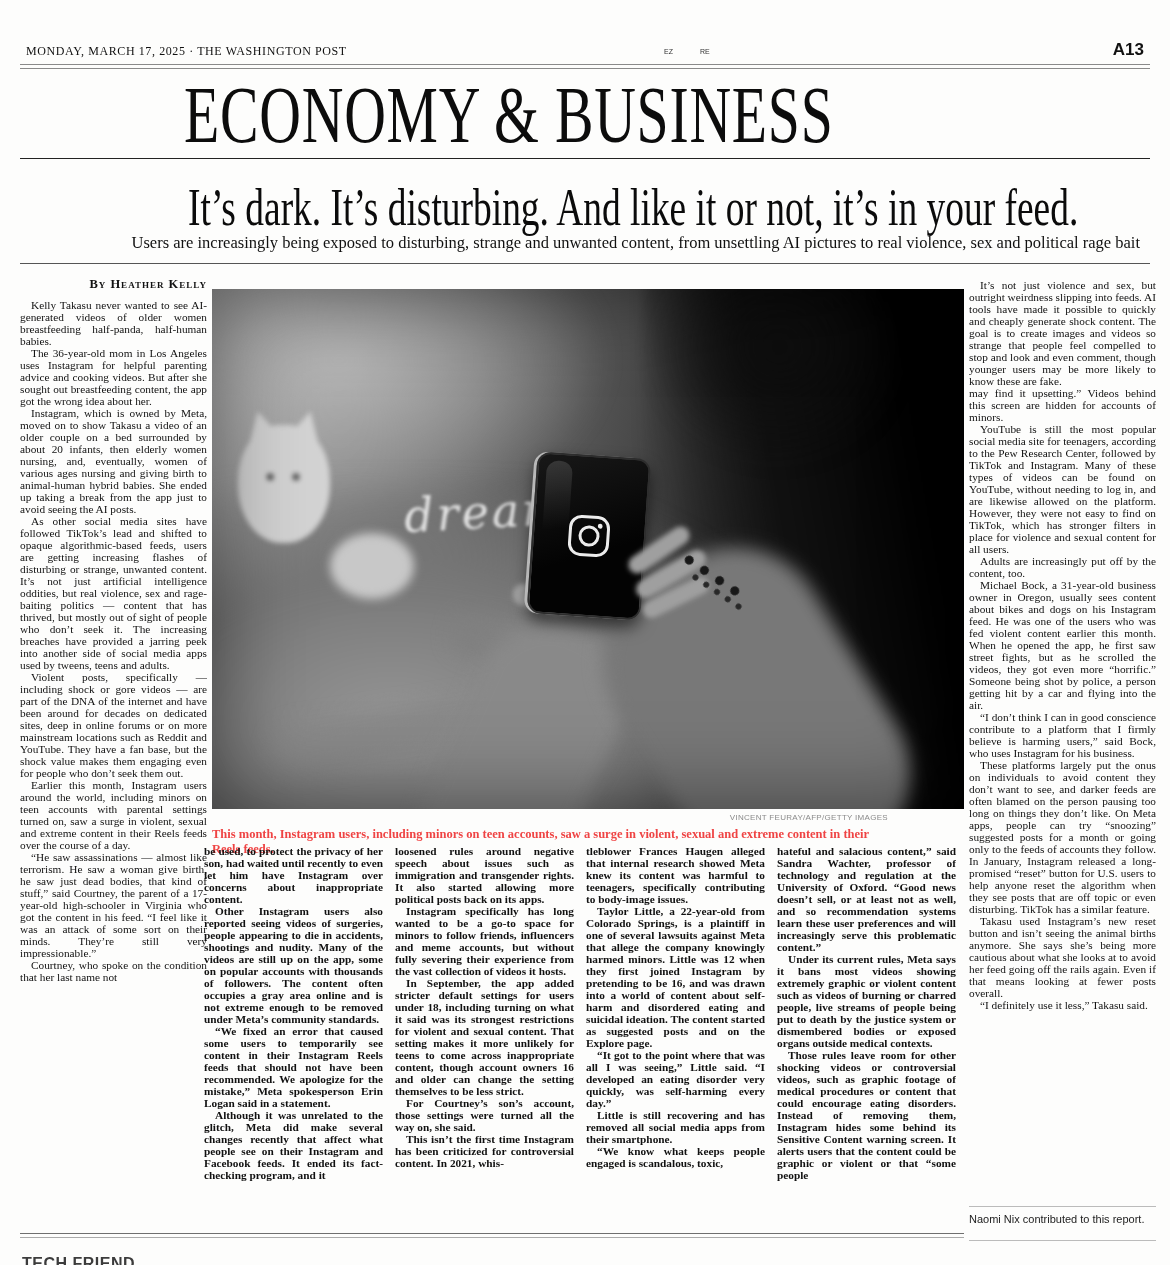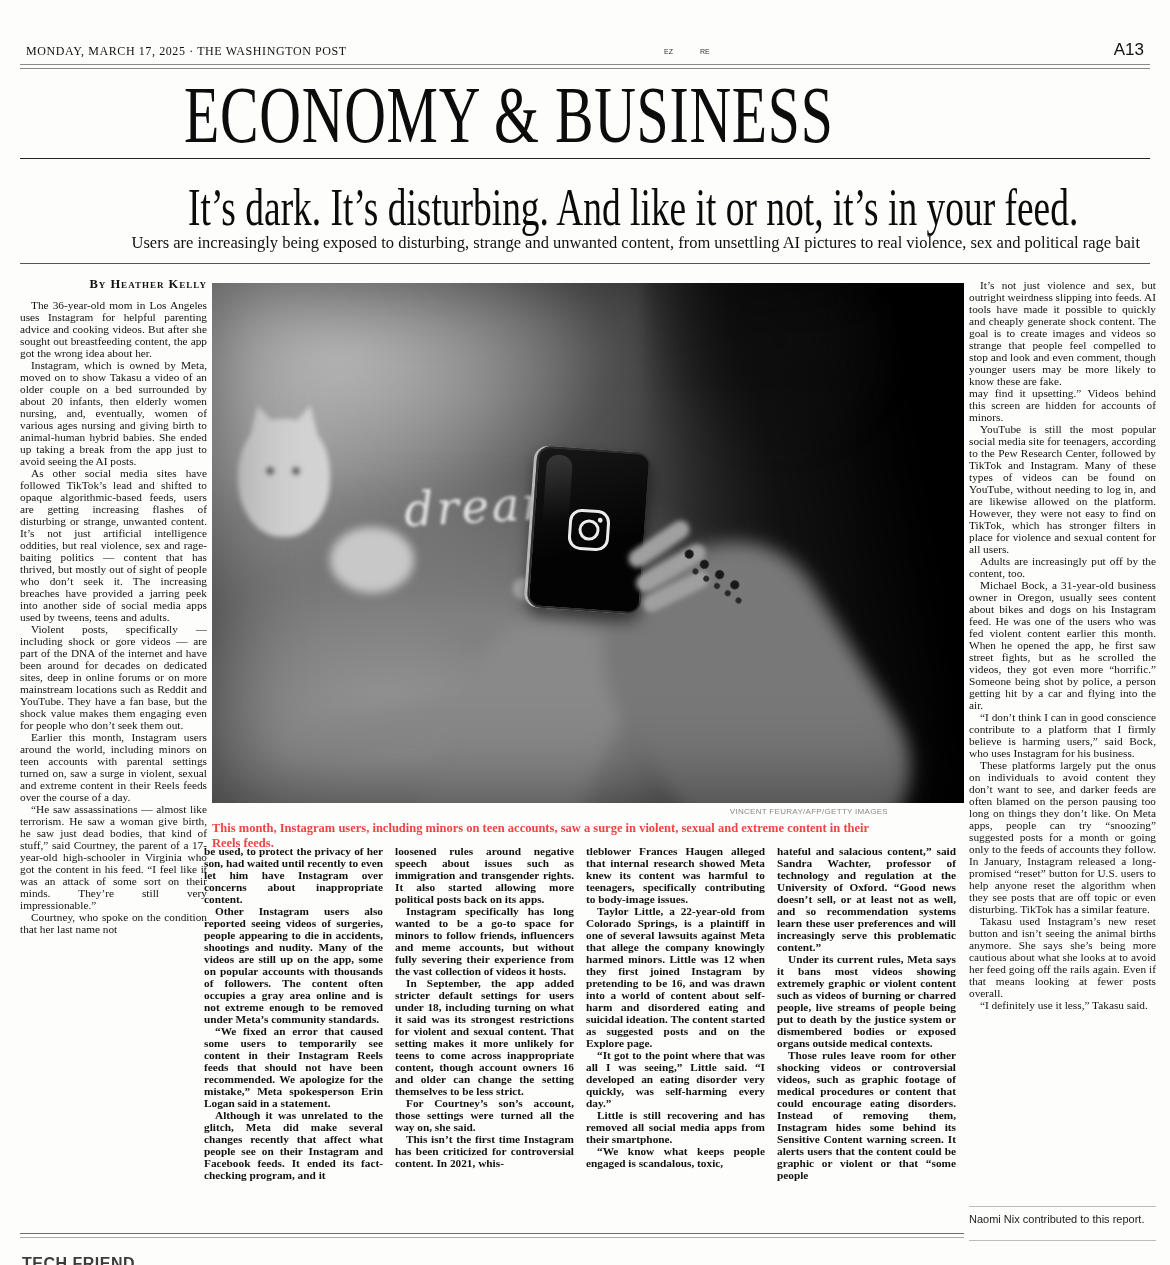--- a/index.html
+++ b/index.html
@@ -5,21 +5,21 @@
   html,body{margin:0;padding:0;}
   body{width:1170px;height:1265px;overflow:hidden;background:#ffffff;
        font-family:"Liberation Serif",serif;color:#111;}
   .page{position:relative;width:1170px;height:1265px;background:#fdfdfc;overflow:hidden;}
 
   
   .topbar{position:absolute;left:26px;right:26px;top:42px;height:18px;}
   .dateline{position:absolute;left:0;top:2px;font-size:12px;letter-spacing:.6px;white-space:nowrap;}
   .ed-ez{position:absolute;left:638px;top:6px;font-size:7px;font-family:"Liberation Sans",sans-serif;color:#333;}
   .ed-re{position:absolute;left:674px;top:6px;font-size:7px;font-family:"Liberation Sans",sans-serif;color:#333;}
-  .pagenum{position:absolute;right:0;top:-2px;font-size:17px;font-weight:normal;font-family:"Liberation Sans",sans-serif;}
+  .pagenum{position:absolute;right:0;top:-2px;font-size:17px;font-weight:bold;font-family:"Liberation Sans",sans-serif;}
   .toprule{position:absolute;left:20px;right:20px;top:64px;height:3px;border-top:1px solid #8a8a8a;border-bottom:1px solid #8a8a8a;}
 
   
   .section-title{position:absolute;left:0;width:1018px;top:76px;height:78px;text-align:center;}
   .section-title span{display:inline-block;font-size:78px;line-height:78px;font-family:"Liberation Serif",serif;
       transform:scale(.74,1.02);transform-origin:center top;white-space:nowrap;letter-spacing:1px;color:#0c0c0c;}
   .rule1{position:absolute;left:20px;right:20px;top:158px;border-top:1.5px solid #222;}
 
   
   .headline{position:absolute;left:0;width:1170px;top:164px;height:60px;text-align:center;margin:15px;font-weight:normal;}
@@ -33,21 +33,21 @@
   .col{overflow:hidden;}
   .col-1{position:absolute;left:20px;top:278px;width:187px;height:956px;}
   .byline{text-align:right;font-variant:small-caps;font-weight:bold;font-size:12.5px;letter-spacing:1px;margin:0 0 9px 0;}
   .cols-row{position:absolute;left:204px;top:845px;width:752px;height:389px;display:flex;gap:12px;font-weight:bold;}
   .cols-row .col{flex:1 1 0;height:389px;}
   .col-6{position:absolute;left:969px;top:279px;width:187px;height:922px;}
   .para{margin:0;text-indent:11px;text-align:justify;}
   .para.cont{text-indent:0;}
 
   
-  .photo-block{position:absolute;left:212px;top:283px;width:676px;}
+  .photo-block{position:absolute;left:212px;top:289px;width:676px;}
   .photo{position:relative;width:752px;height:520px;overflow:hidden;background:
       linear-gradient(100deg,#a9a6a1 0%,#908d88 14%,#716d68 34%,#4c4743 55%,#262221 76%,#0f0d0c 93%);
       filter:grayscale(1) contrast(1.03);}
   .ph{position:absolute;}
   .ph-wall{left:-20px;top:-20px;width:420px;height:260px;background:radial-gradient(ellipse at 35% 35%,#b7b4ae 0%,rgba(183,180,174,0) 70%);filter:blur(12px);}
   .ph-bed{left:-30px;bottom:-40px;width:600px;height:360px;background:radial-gradient(ellipse at 35% 65%,#99948e 0%,#7b766f 45%,rgba(123,118,111,0) 78%);filter:blur(14px);}
   .ph-fold1{left:60px;bottom:60px;width:340px;height:46px;background:#8d8881;border-radius:40px;transform:rotate(-9deg);filter:blur(10px);}
   .ph-fold2{left:240px;bottom:140px;width:300px;height:36px;background:#857f79;border-radius:40px;transform:rotate(7deg);filter:blur(10px);}
   .ph-hair{right:-40px;top:-30px;width:360px;height:600px;background:linear-gradient(260deg,#050404 25%,#181411 58%,rgba(24,20,17,0) 86%);filter:blur(7px);}
   .ph-head{left:58%;top:-12%;width:260px;height:240px;background:radial-gradient(ellipse,#141110 0%,rgba(20,17,16,0) 70%);filter:blur(10px);}
@@ -107,20 +107,21 @@
 
   <h1 class="headline">
     <span>It’s dark. It’s disturbing. And like it or not, it’s in your feed.</span>
   </h1>
   <p class="subheadline">Users are increasingly being exposed to disturbing, strange and unwanted content, from unsettling AI pictures to real violence, sex and political rage bait</p>
   <div class="rule2"></div>
 
   <section class="col col-1 colsfont">
     <div class="byline">By Heather Kelly</div>
     <div>
+        <p class="para">Kelly Takasu never wanted to see AI-generated videos of older women breastfeeding half-panda, half-human babies.</p>
         <p class="para">The 36-year-old mom in Los Angeles uses Instagram for helpful parenting advice and cooking videos. But after she sought out breastfeeding content, the app got the wrong idea about her.</p>
         <p class="para">Instagram, which is owned by Meta, moved on to show Takasu a video of an older couple on a bed surrounded by about 20 infants, then elderly women nursing, and, eventually, women of various ages nursing and giving birth to animal-human hybrid babies. She ended up taking a break from the app just to avoid seeing the AI posts.</p>
         <p class="para">As other social media sites have followed TikTok’s lead and shifted to opaque algorithmic-based feeds, users are getting increasing flashes of disturbing or strange, unwanted content. It’s not just artificial intelligence oddities, but real violence, sex and rage-baiting politics — content that has thrived, but mostly out of sight of people who don’t seek it. The increasing breaches have provided a jarring peek into another side of social media apps used by tweens, teens and adults.</p>
         <p class="para">Violent posts, specifically — including shock or gore videos — are part of the DNA of the internet and have been around for decades on dedicated sites, deep in online forums or on more mainstream locations such as Reddit and YouTube. They have a fan base, but the shock value makes them engaging even for people who don’t seek them out.</p>
         <p class="para">Earlier this month, Instagram users around the world, including minors on teen accounts with parental settings turned on, saw a surge in violent, sexual and extreme content in their Reels feeds over the course of a day.</p>
         <p class="para">“He saw assassinations — almost like terrorism. He saw a woman give birth, he saw just dead bodies, that kind of stuff,” said Courtney, the parent of a 17-year-old high-schooler in Virginia who got the content in his feed. “I feel like it was an attack of some sort on their minds. They’re still very impressionable.”</p>
         <p class="para">Courtney, who spoke on the condition that her last name not</p>
       </div>
   </section>
 

